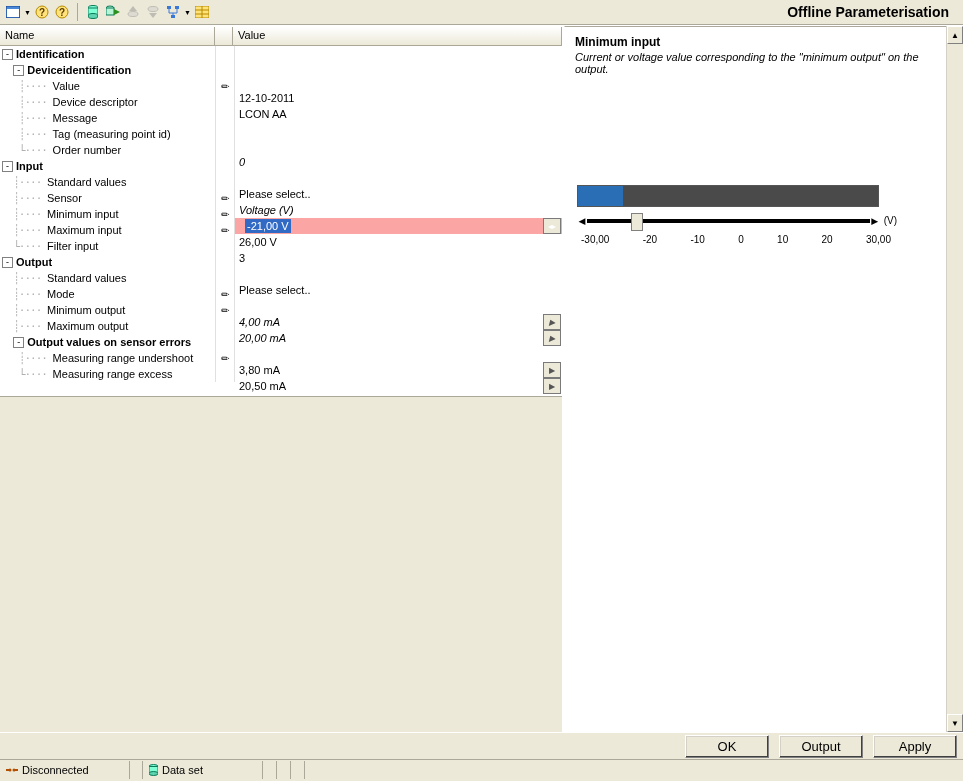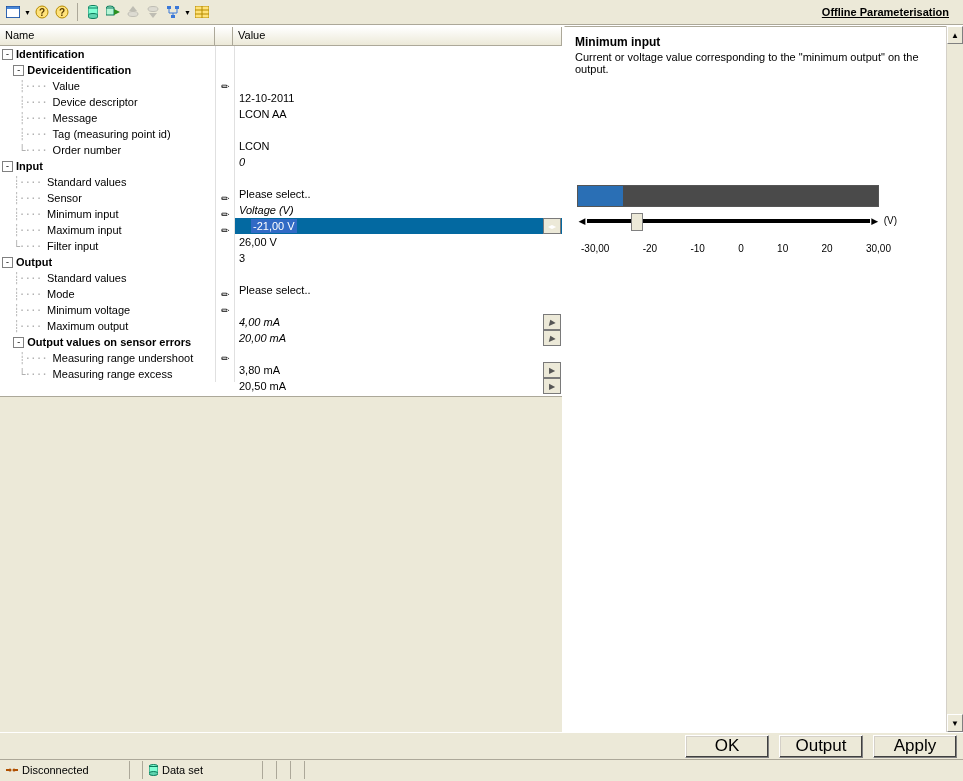--- a/index.html
+++ b/index.html
@@ -43,23 +43,22 @@
   cursor: default;
 }
 .dropdown-caret {
   width: 7px;
   font-size: 7px;
   color: #000;
 }
 .title-right {
   margin-left: auto;
   font-weight: bold;
-  font-size: 11px;
+  font-size: 14px;
   padding-right: 10px;
-  text-decoration: underline;
 }
 .main {
   display: flex;
   height: 706px;
   border-top: 1px solid #fff;
 }
 .left-panel {
   width: 562px;
   display: flex;
   flex-direction: column;
@@ -112,23 +111,23 @@
 .tree-cell-value {
   flex: 1;
   padding-left: 4px;
   display: flex;
   align-items: center;
   white-space: nowrap;
   margin-top: 24px;
 }
 .tree-cell-value.italic { font-style: italic; }
 .tree-row.selected .tree-cell-value {
-  background: #0369a1;
+  background: #fca5a5;
   color: #fff;
-  padding-left: 16px;
+  padding-left: 10px;
 }
 .selected-value-text {
   background: #316ac5;
   color: #fff;
   padding: 1px 2px;
 }
 .tree-row.selected .tree-action {
   width: 16px;
   height: 14px;
   border: 1px solid #7a7a7a;
@@ -197,20 +196,21 @@
   box-sizing: border-box;
 }
 .right-title {
   font-weight: bold;
   font-size: 12px;
   margin-bottom: 2px;
 }
 .right-desc {
   font-size: 11px;
   margin-bottom: 110px;
+  font-style: italic;
 }
 .bar-gauge-wrap {
   margin-left: 2px;
 }
 .bar-gauge {
   width: 300px;
   height: 20px;
   background: #4a4a4a;
   border: 1px solid #555;
   position: relative;
@@ -265,21 +265,21 @@
 .slider-unit {
   font-size: 10px;
   margin-left: 4px;
   align-self: flex-start;
 }
 .ticks {
   display: flex;
   justify-content: space-between;
   width: 310px;
   font-size: 10px;
-  margin-top: 16px;
+  margin-top: 7px;
   margin-left: 4px;
 }
 .right-scroll {
   width: 16px;
   background: #ece9d8;
   border-left: 1px solid #d4d0c8;
   display: flex;
   flex-direction: column;
 }
 .scroll-btn {
@@ -305,21 +305,21 @@
   padding-right: 6px;
   gap: 10px;
 }
 .dlg-btn {
   width: 82px;
   height: 21px;
   border: 1px solid #808080;
   border-top-color: #fff;
   border-left-color: #fff;
   background: #ece9d8;
-  font-size: 17px;
+  font-size: 13px;
   display: flex;
   align-items: center;
   justify-content: center;
   box-shadow: inset -1px -1px 0 #404040, inset 1px 1px 0 #d4d0c8;
 }
 
 .statusbar {
   height: 20px;
   background: #ece9d8;
   border-top: 1px solid #aca899;
@@ -466,21 +466,20 @@
             <span class="tree-label">Message</span>
           </div>
         <div class="tree-sep-col"></div>
       </div>
       <div class="tree-row">
         <div class="tree-cell-name">
             <span class="tree-connector">   ┊···· </span>
             <span class="tree-label">Tag (measuring point id)</span>
           </div>
         <div class="tree-sep-col"></div>
-        <div class="tree-cell-value">LCON</div>
       </div>
       <div class="tree-row">
         <div class="tree-cell-name">
             <span class="tree-connector">   └···· </span>
             <span class="tree-label">Order number</span>
           </div>
         <div class="tree-sep-col"></div>
         <div class="tree-cell-value italic">0</div>
       </div>
 
@@ -563,21 +562,21 @@
             <span class="tree-connector">  ┊···· </span>
             <span class="tree-label">Mode</span>
           </div>
         <div class="tree-sep-col">
             <span class="pencil">✎</span>
           </div>
       </div>
       <div class="tree-row">
         <div class="tree-cell-name">
             <span class="tree-connector">  ┊···· </span>
-            <span class="tree-label">Minimum voltage</span>
+            <span class="tree-label">Minimum output</span>
           </div>
         <div class="tree-sep-col">
             <span class="pencil">✎</span>
           </div>
         <div class="tree-cell-value italic">
             <span>4,00 mA</span>
           <div class="tree-action-btn">▶</div>
         </div>
       </div>
       <div class="tree-row">

